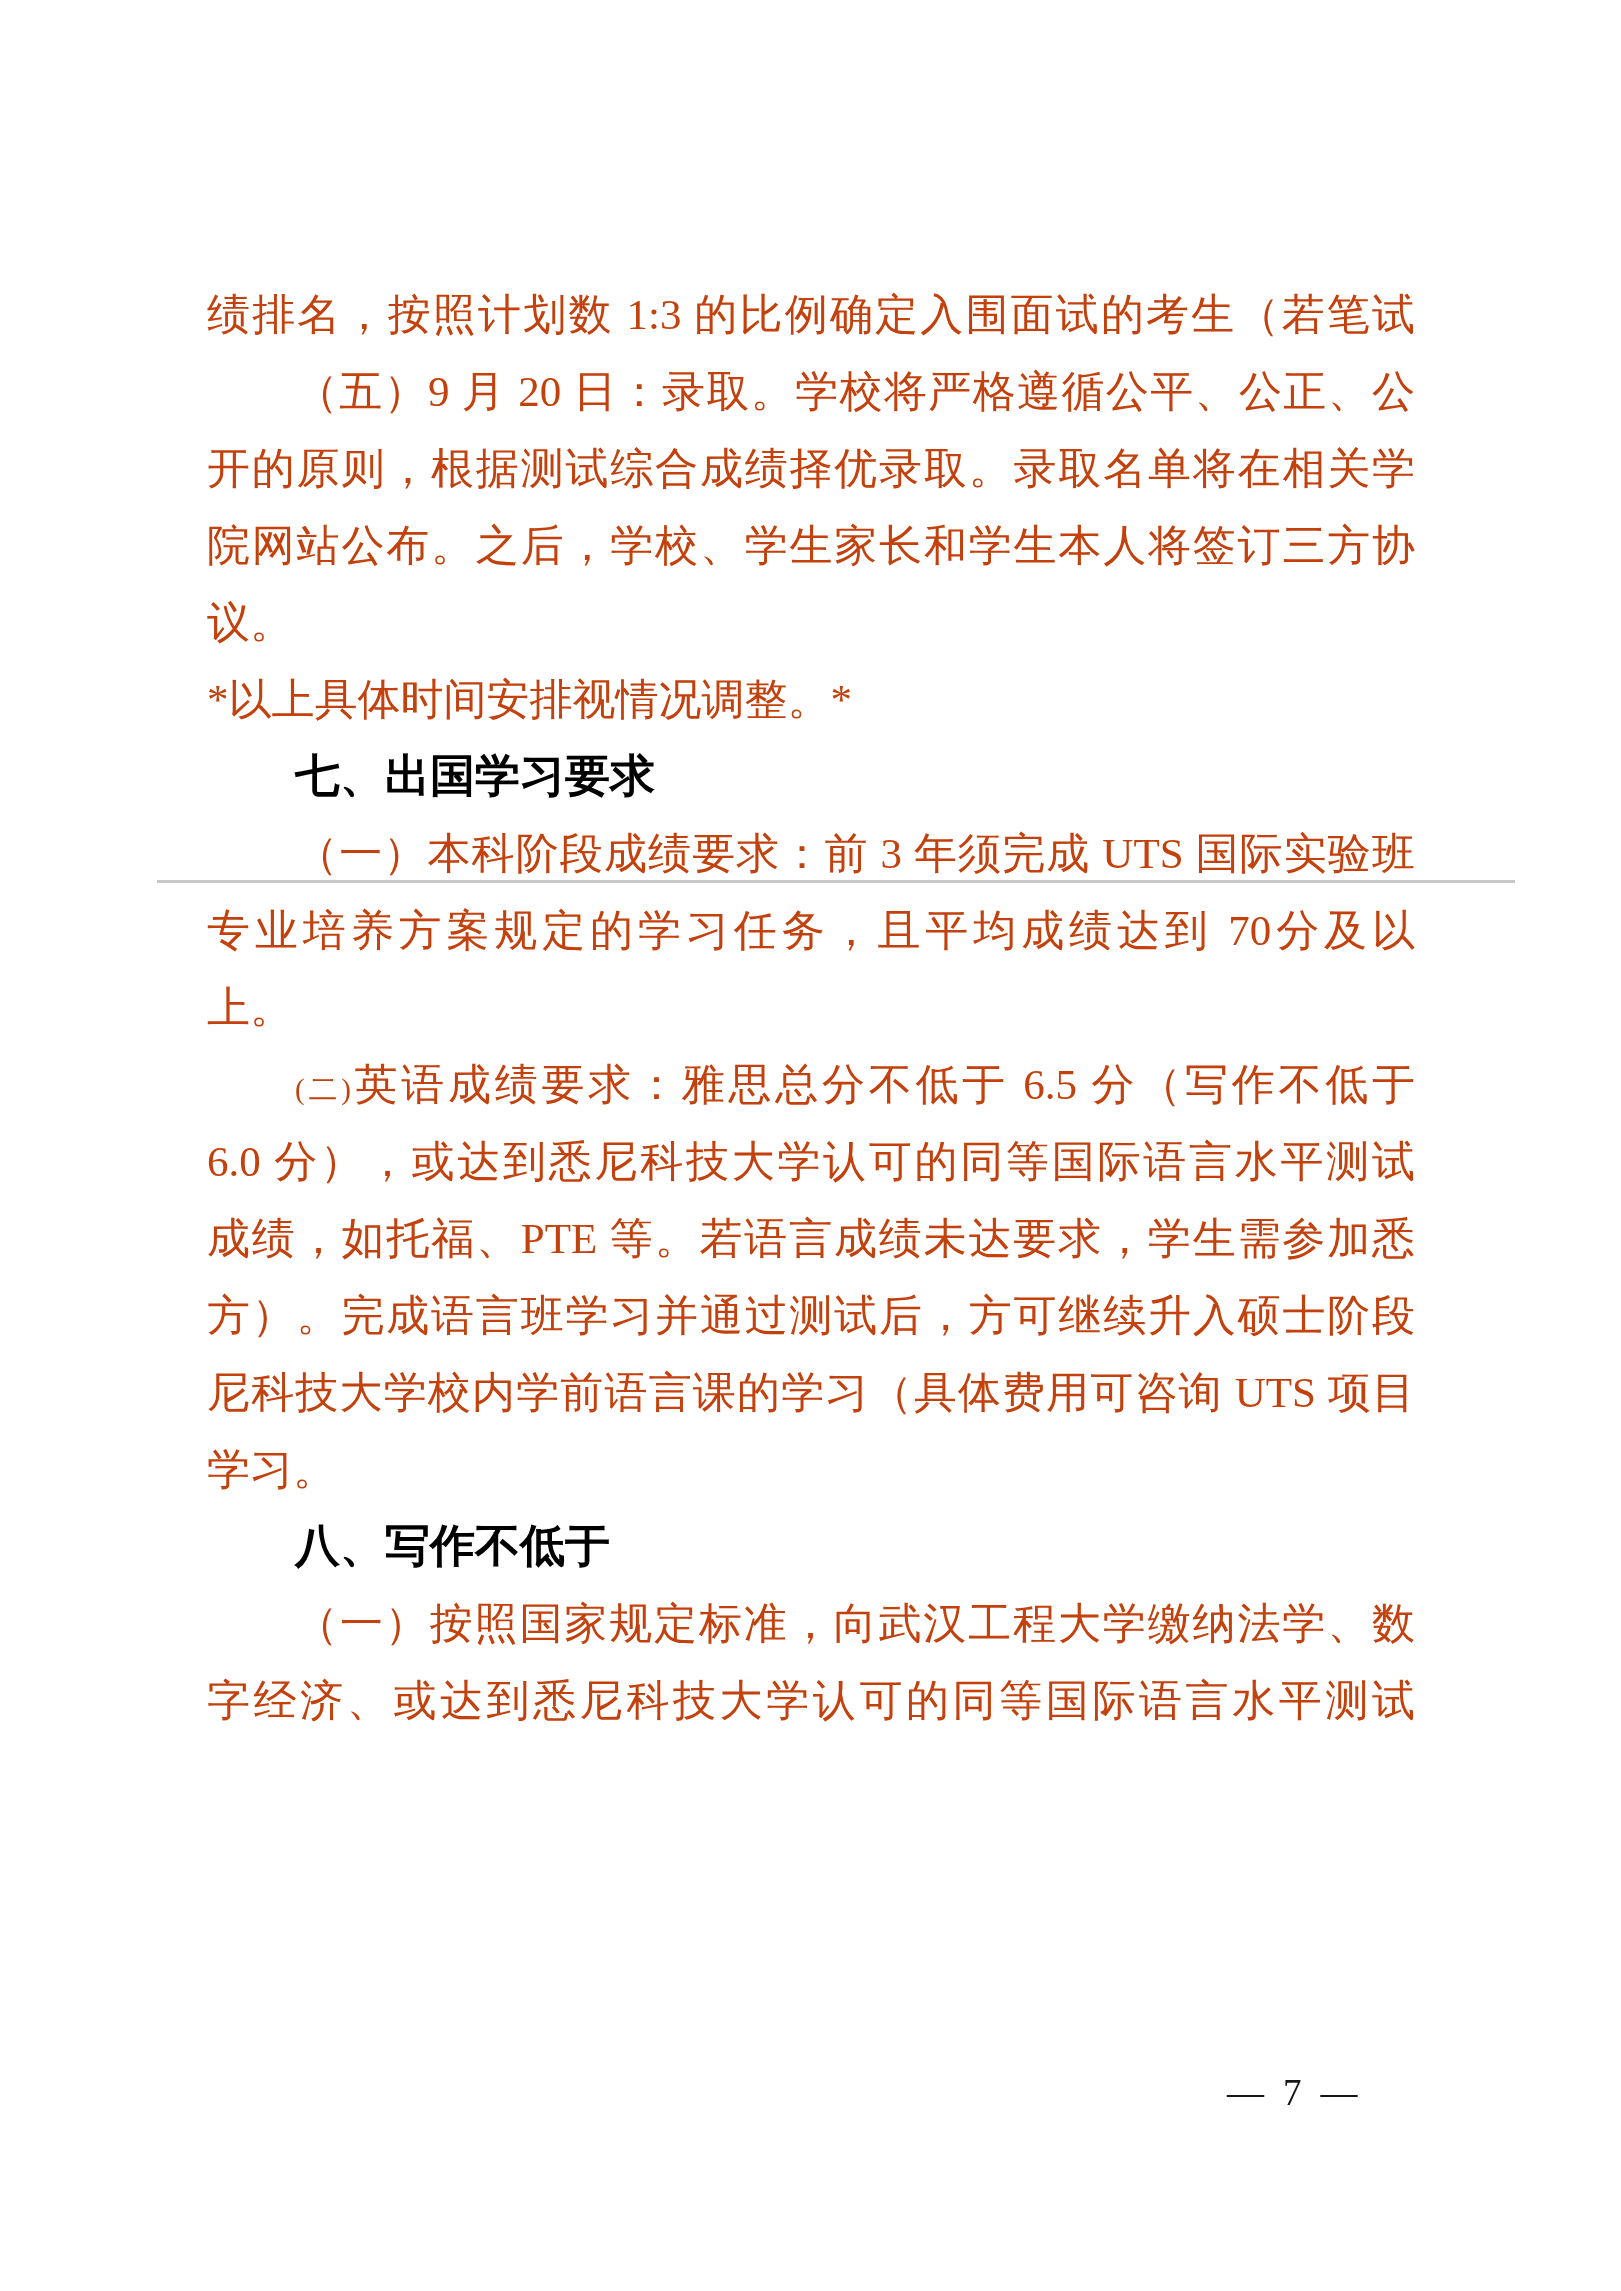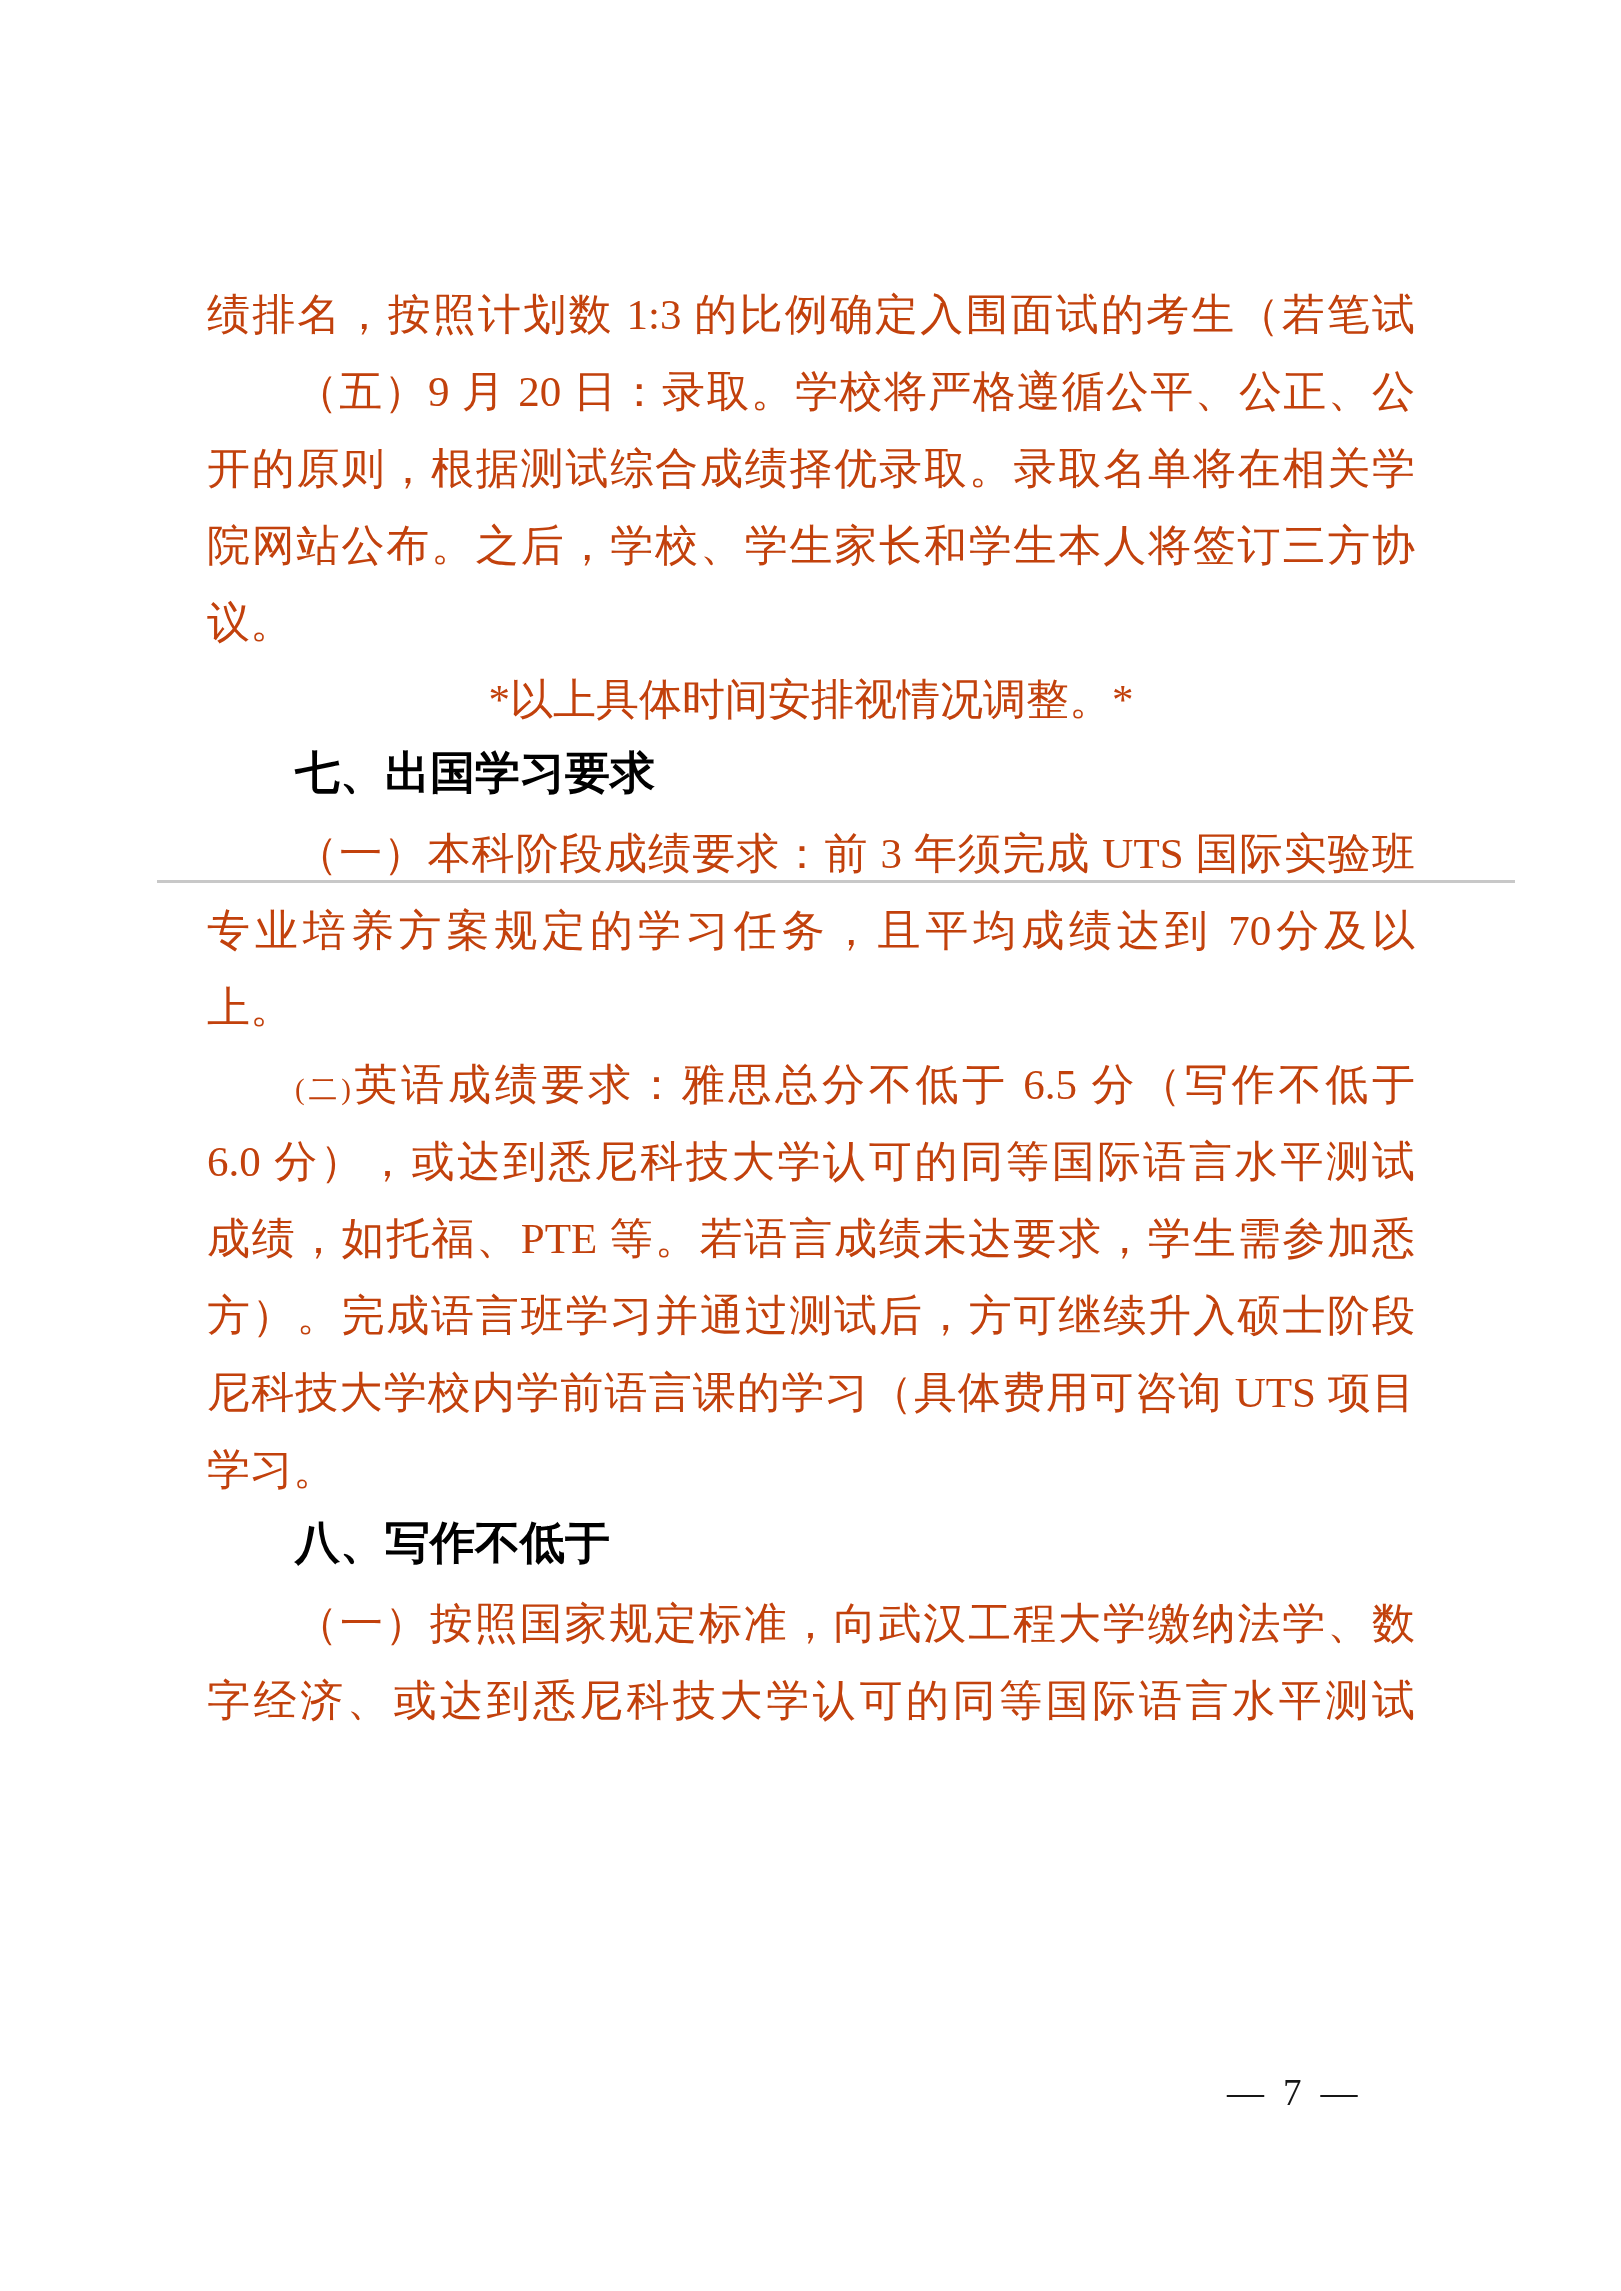--- a/index.html
+++ b/index.html
@@ -29,24 +29,24 @@
     white-space: normal;
   }
   .just {
     text-align: justify;
     text-align-last: justify;
   }
   .indent {
     padding-left: 88px;
   }
   .right {
-    text-align: center;
+    text-align: left;
   }
   .heading {
-    font-family: Liberation Mono, monospace;
+    font-family: Liberation Serif, serif;
     font-weight: 700;
     font-size: 45px;
     color: #000000;
     padding-left: 88px;
   }
   .small-prefix {
     font-size: 29px;
   }
   .divider {
     position: absolute;

